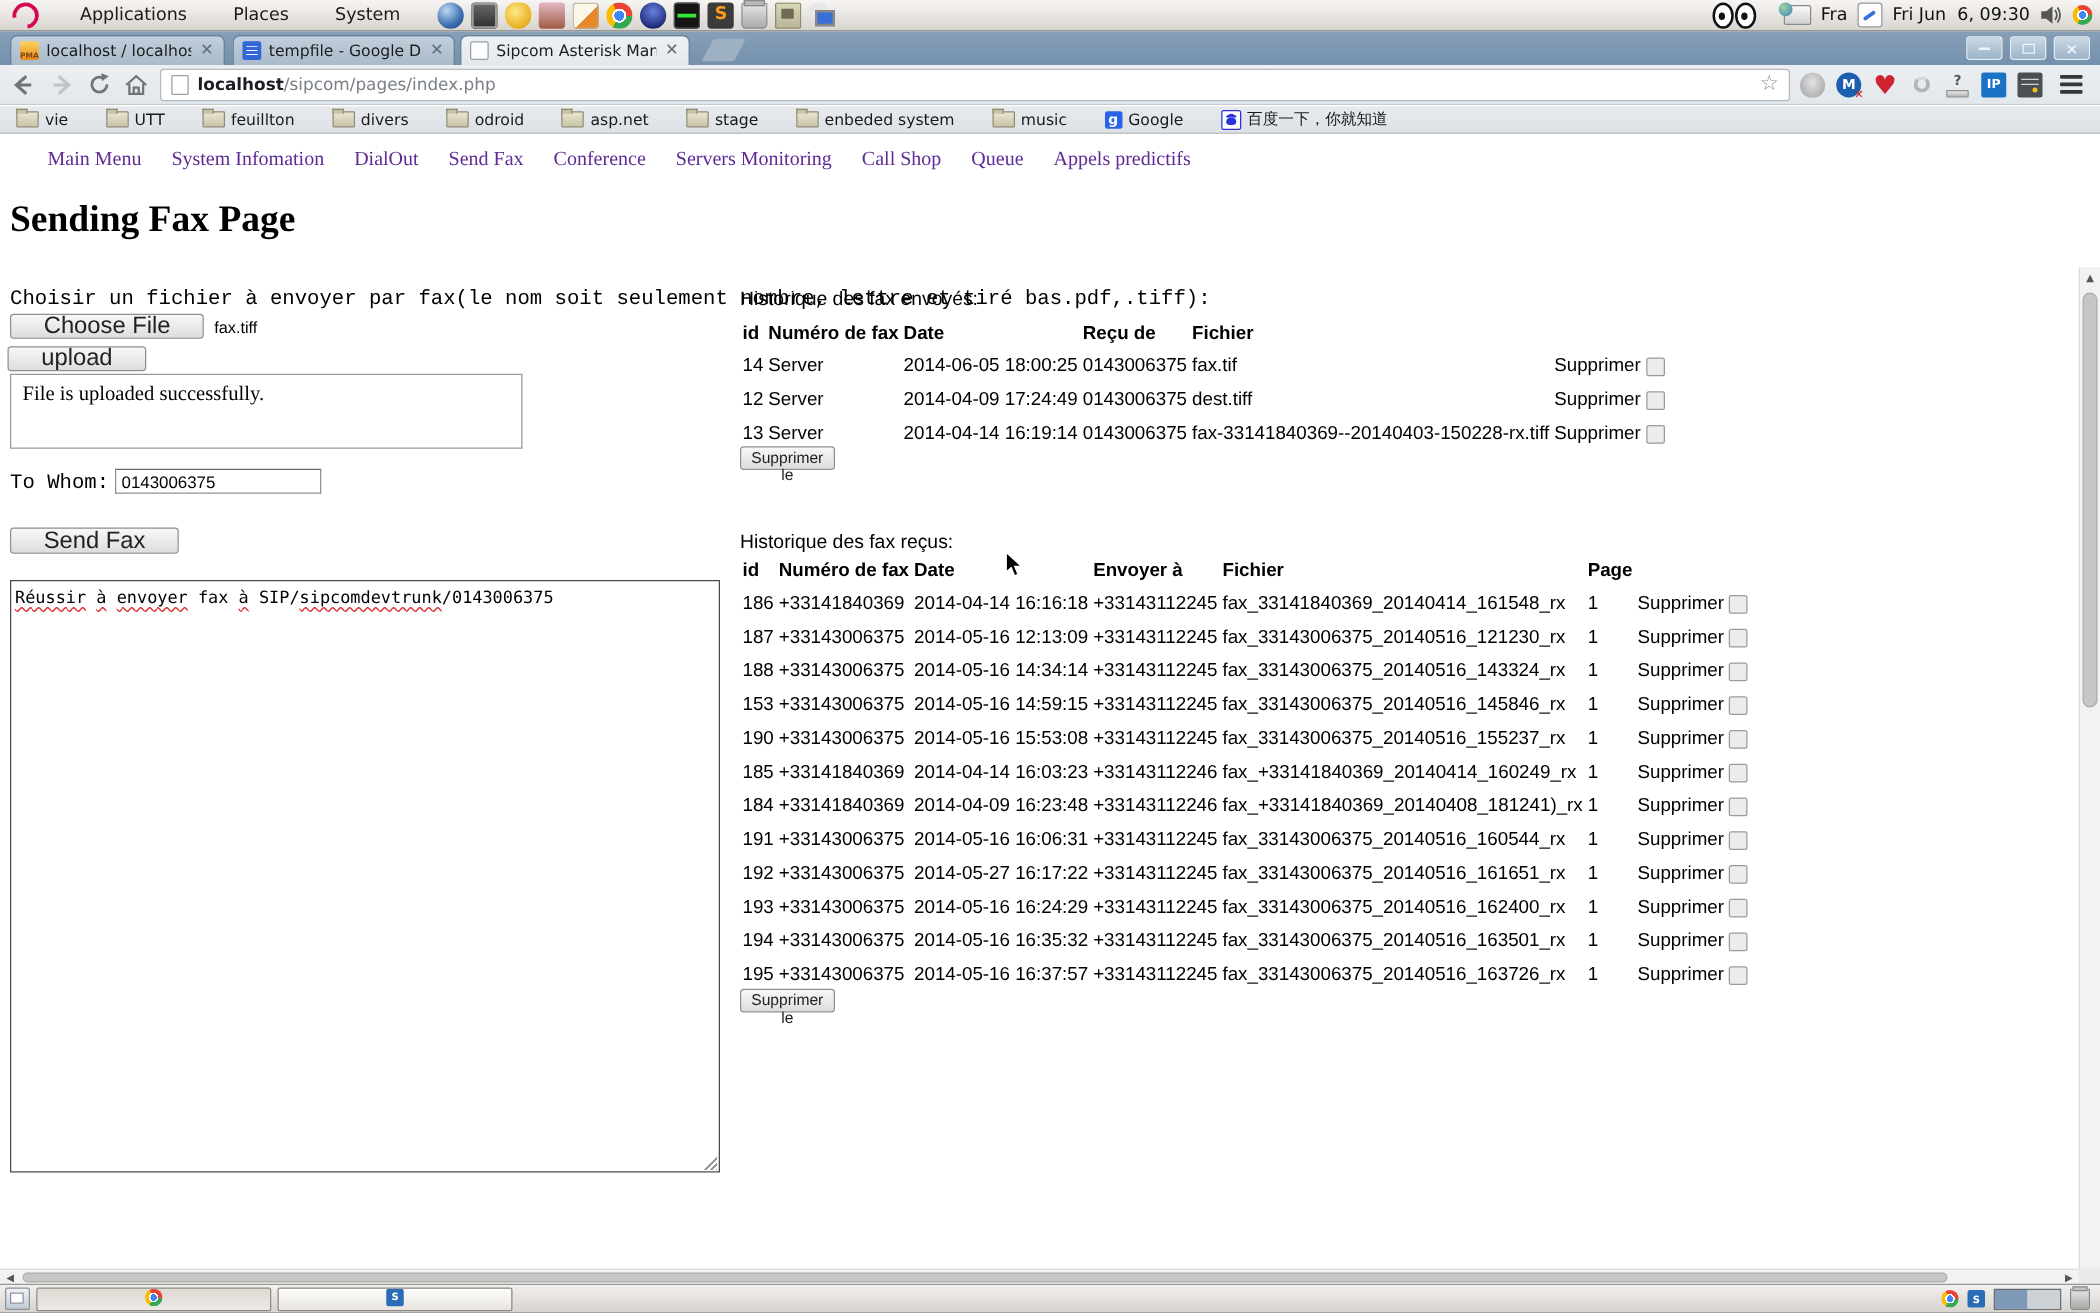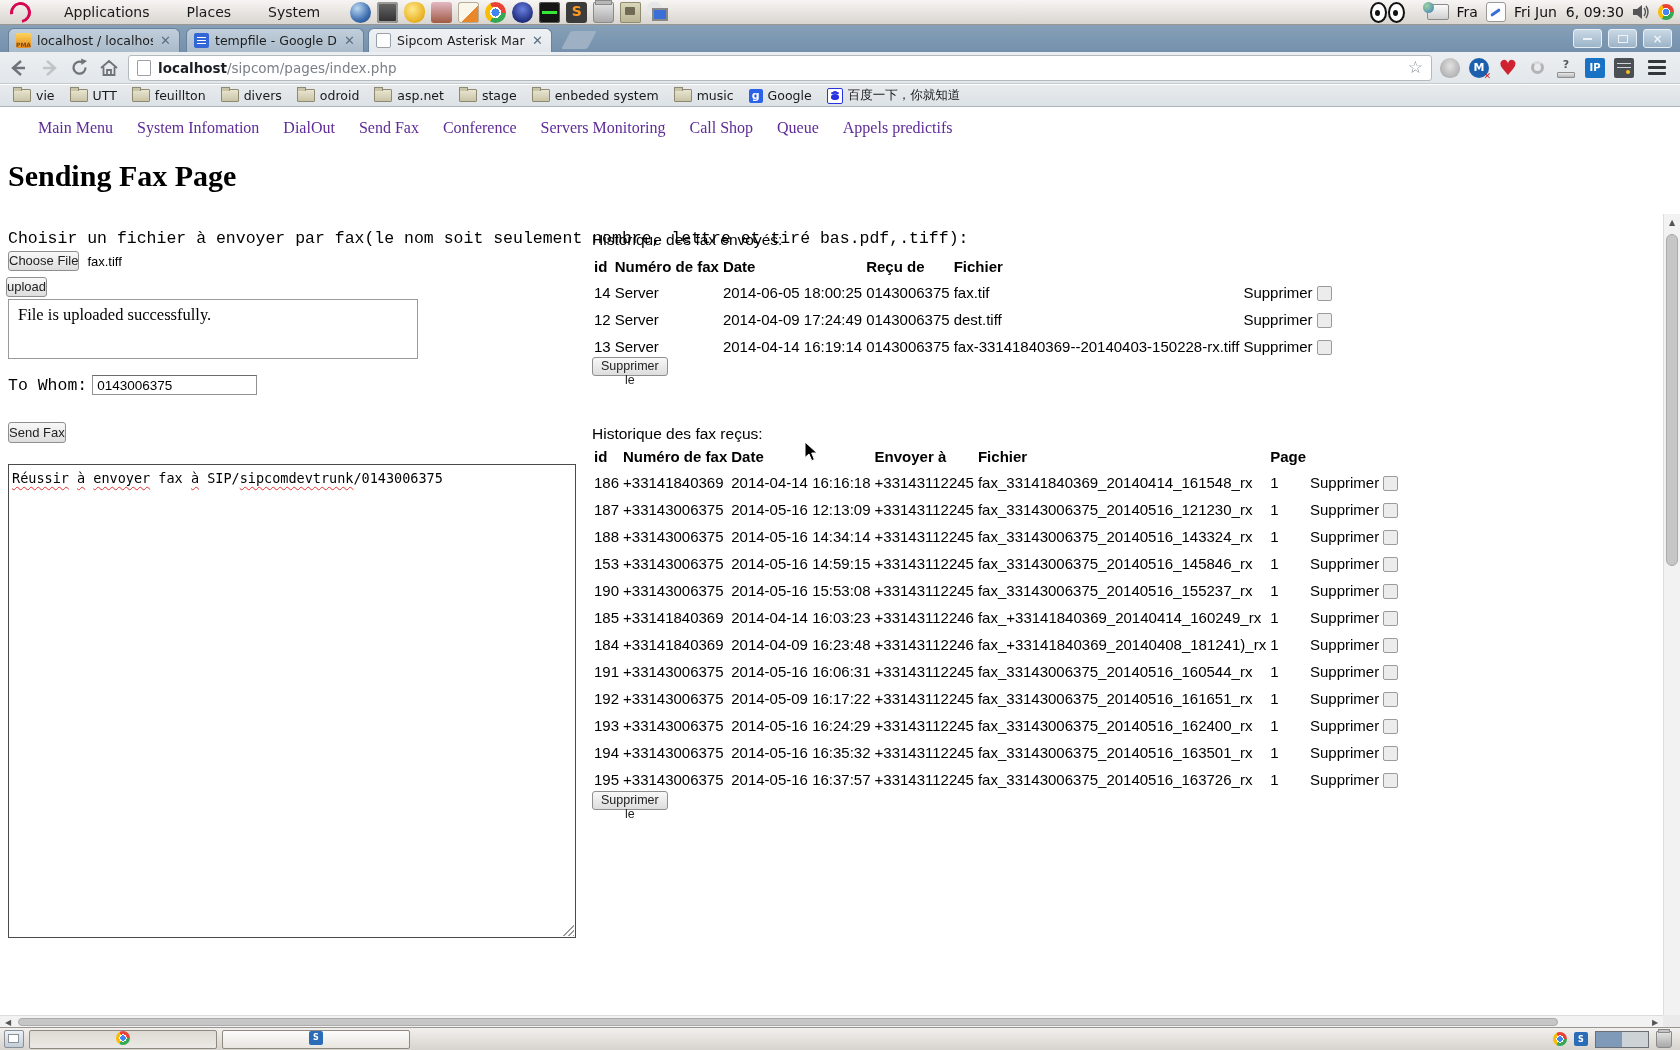--- a/index.html
+++ b/index.html
@@ -90,43 +90,43 @@
   .ext-key{flex-direction:column;gap:1px;color:#555;font-size:11px;font-weight:bold;}
   .ext-key i{display:block;width:16px;height:5px;background:linear-gradient(#e8e8e8,#b8b8b8);border:1px solid #8f8f8f;border-radius:1px;}
   .ext-ip{background:#1a72c4;color:#fff;font-size:10px;font-weight:bold;border-radius:2px;}
   .ext-server{background:#4a4f54;border-radius:2px;}
   .ext-server::before{content:"";position:absolute;left:3px;right:3px;top:5px;height:1px;background:#cfd4d8;box-shadow:0 4px 0 #cfd4d8;}
   .ext-server::after{content:"";position:absolute;right:4px;bottom:4px;width:4px;height:4px;border-radius:50%;background:#f4c21a;}
   .menu-btn{display:flex;flex-direction:column;gap:3px;padding:0 6px;}
   .menu-btn i{display:block;width:18px;height:3px;background:#33373b;border-radius:1px;}
 
   .bookmarks-bar{position:absolute;top:85px;left:0;right:0;height:22px;background:linear-gradient(#e7eaed,#dde2e6);
-    border-bottom:1px solid #aeb4b9;display:flex;align-items:center;gap:1px;padding:0 6px;box-sizing:border-box;z-index:23;}
+    border-bottom:1px solid #aeb4b9;display:flex;align-items:center;gap:16px;padding:0 6px;box-sizing:border-box;z-index:23;}
   .bm-item{display:flex;align-items:center;gap:5px;padding:1px 7px;}
   .bm-label{font-size:12.5px;color:#17191b;white-space:nowrap;}
   .bm-folder{width:16px;height:11px;background:linear-gradient(#e9e5cf,#c9c4a8);border:1px solid #8e8a72;border-radius:1px;position:relative;}
   .bm-folder::before{content:"";position:absolute;left:-1px;top:-3px;width:7px;height:3px;background:#c9c4a8;border:1px solid #8e8a72;border-bottom:none;}
   .bm-google{width:14px;height:14px;background:#2a62e8;border-radius:2px;color:#fff;font-size:11px;font-weight:bold;
     display:flex;align-items:center;justify-content:center;}
   .bm-baidu{width:14px;height:14px;background:#fff;border:1px solid #2932e1;border-radius:2px;position:relative;}
   .bm-baidu::after{content:"";position:absolute;left:3px;top:5px;width:8px;height:6px;border-radius:50% 50% 40% 40%;background:#2932e1;
     box-shadow:-2px -4px 0 -2px #2932e1,2px -4px 0 -2px #2932e1,0 -5px 0 -2px #2932e1;}
 
   
   .content{position:absolute;top:107px;left:0;right:0;height:908px;background:#fff;z-index:10;}
   .page{position:absolute;left:0;top:0;right:17px;bottom:0;overflow:hidden;font-family:"Liberation Serif",serif;color:#000;}
   .nav-row{position:absolute;left:38px;top:12px;display:flex;gap:24px;}
   .nav-link{font-family:"Liberation Serif",serif;font-size:16px;color:#5e2b97;text-decoration:none;white-space:nowrap;}
   .page-h1{position:absolute;left:8px;top:52px;font-size:30px;font-weight:bold;font-family:"Liberation Serif",serif;margin:0;}
 
   .lbl-serif{font-size:16.5px;font-family:Liberation Mono, monospace;}
   .upload-label{position:absolute;left:8px;top:122px;white-space:nowrap;}
   .file-row{position:absolute;left:8px;top:144px;display:flex;align-items:center;gap:8px;}
-  .btn{font-family:"Liberation Sans",sans-serif;font-size:13px;color:#222;
-    background:linear-gradient(#f8f8f8,#dddddd);border:1px solid #8f8f8f;border-radius:3px;padding:2px 0;height:20px;box-sizing:border-box;line-height:14px;}
+  .btn{font-family:"Liberation Sans",sans-serif;font-size:19px;color:#222;
+    background:linear-gradient(#f8f8f8,#dddddd);border:1px solid #8f8f8f;border-radius:3px;padding:2px 26px;height:20px;box-sizing:border-box;line-height:14px;}
   .filename{font-family:"Liberation Sans",sans-serif;font-size:13px;}
   .upload-btn{position:absolute;left:6px;top:170px;}
   .status-box{position:absolute;left:8px;top:192px;width:390px;height:48px;border:1px solid #9a9a9a;
     padding:5px 9px;font-size:16.5px;font-family:"Liberation Serif",serif;background:#fff;}
   .towhom-row{position:absolute;left:8px;top:268px;display:flex;align-items:center;gap:5px;}
   .towhom-input{width:165px;height:20px;border:1px solid #919191;border-top-color:#6c6c6c;font-family:"Liberation Sans",sans-serif;
     font-size:13.5px;padding:0 4px;box-sizing:border-box;}
   .sendfax-btn{position:absolute;left:8px;top:315px;height:21px;}
   .result-box{position:absolute;left:8px;top:357px;width:568px;height:474px;border:1px solid #4a4a4a;background:#fff;
     font-family:"DejaVu Sans Mono","Liberation Mono",monospace;font-size:13.5px;padding:4px 3px;box-sizing:border-box;
@@ -521,21 +521,21 @@
                 <td class="c3">2014-05-16 16:06:31</td>
                 <td class="c4">+33143112245</td>
                 <td class="c5">fax_33143006375_20140516_160544_rx</td>
                 <td class="c6">1</td>
                 <td class="c7 sup-cell">Supprimer</td>
                 <td class="c8"><span class="cb"></span></td>
               </tr>
               <tr>
                 <td class="c1">192</td>
                 <td class="c2">+33143006375</td>
-                <td class="c3">2014-05-09 16:17:22</td>
+                <td class="c3">2014-05-27 16:17:22</td>
                 <td class="c4">+33143112245</td>
                 <td class="c5">fax_33143006375_20140516_161651_rx</td>
                 <td class="c6">1</td>
                 <td class="c7 sup-cell">Supprimer</td>
                 <td class="c8"><span class="cb"></span></td>
               </tr>
               <tr>
                 <td class="c1">193</td>
                 <td class="c2">+33143006375</td>
                 <td class="c3">2014-05-16 16:24:29</td>

